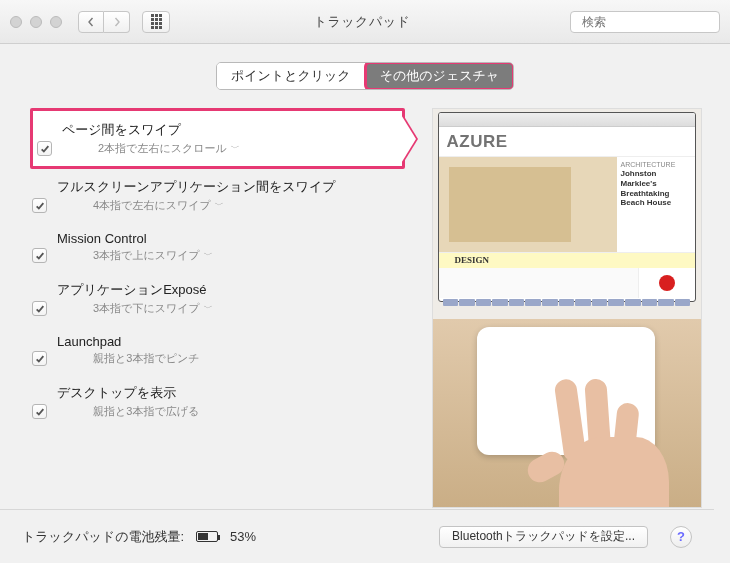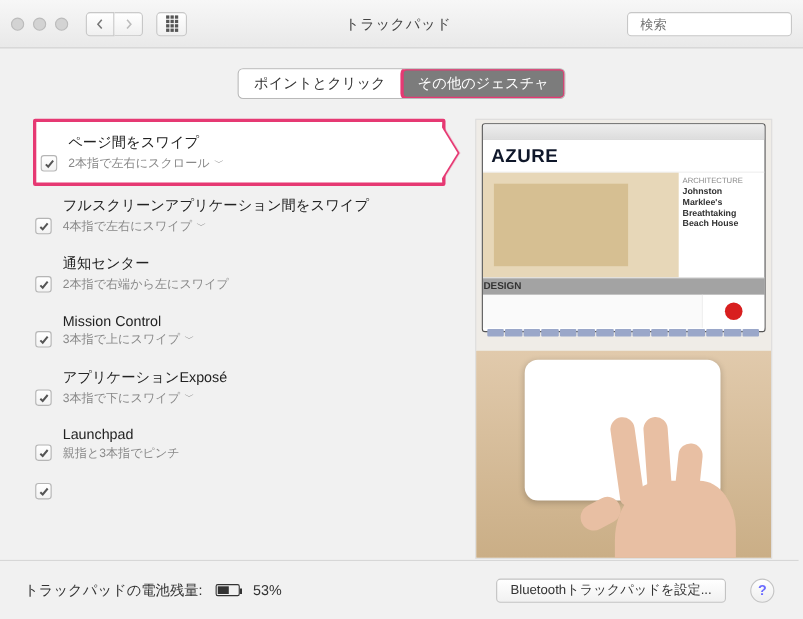--- a/index.html
+++ b/index.html
@@ -76,21 +76,21 @@
   .chk {
     width:15px; height:15px; border:1px solid #b5b5b5; border-radius:3px;
     background:linear-gradient(#fff,#f3f3f3);
     display:flex; align-items:center; justify-content:center;
     margin-top:2px;
     flex-shrink:0;
   }
   .chk svg { width:10px; height:10px; stroke:#555; stroke-width:2.2; fill:none; }
   .opt .texts { flex:1; }
   .opt .ttl { font-size:13px; color:#222; }
-  .opt .sub { font-size:11px; color:#888; margin-top:2px; display:flex; align-items:center; gap:4px; }
+  .opt .sub { font-size:11px; color:#888; margin-top:2px; display:flex; align-items:center; gap:4px;margin-left:36px; }
   .opt .sub .chev { font-size:9px; color:#888; }
   .opt.sel {
     background:#fff;
     border:3px solid #e63973;
     border-radius:2px;
     padding:10px 10px 10px 4px;
   }
   .opt.sel::after {
     content:"";
     position:absolute; right:-14px; top:50%; transform:translateY(-50%);
@@ -109,28 +109,28 @@
     position:relative;
     overflow:hidden;
   }
   .screen {
     position:absolute; top:3px; left:5px; right:5px; height:190px;
     background:#fff; border:1px solid #555; border-radius:3px;
     overflow:hidden;
   }
   .screen-top { height:14px; background:linear-gradient(#eee,#ddd); border-bottom:1px solid #ccc; }
   .az-hdr { height:30px; display:flex; align-items:center; padding:0 8px; border-bottom:1px solid #eee;}
-  .az-hdr .logo { font-weight:800; font-size:17px; letter-spacing:.5px; color:#0f172a; }
+  .az-hdr .logo { font-weight:800; font-size:17px; letter-spacing:.5px; color:#737373; }
   .az-body { display:flex; height:95px; }
   .az-left { flex:1.4; background:#e7d7b8; position:relative; }
   .az-left::after { content:""; position:absolute; inset:10px 46px 10px 10px; background:#d6bf92; }
   .az-right { width:78px; font-size:8px; padding:4px; color:#333; line-height:1.2; }
   .az-right .r1 { font-size:7px; color:#888; }
   .az-right .r2 { font-weight:700; font-size:8px; }
-  .az-strip { height:16px; background:#a3a3a3; font-size:9px; font-weight:700; padding:2px 1px; color:#333; border-top:1px solid #eee;}
+  .az-strip { height:16px; background:#fef9c3; font-size:9px; font-weight:700; padding:2px 16px; color:#333; border-top:1px solid #eee;font-family:Liberation Serif, serif;}
   .az-lower { display:flex; height:30px; }
   .az-lower .p { flex:1; background:#fafafa; border-right:1px solid #eee; }
   .az-lower .badge { width:56px; background:#fff; display:flex; align-items:center; justify-content:center; }
   .az-lower .badge .c { width:16px; height:16px; border-radius:50%; background:#d81f1f;}
   .dock { position:absolute; left:6px; right:6px; top:190px; height:8px; display:flex; gap:1px; padding:0 4px;}
   .dock span { flex:1; height:7px; border-radius:1px; background:#9aa7c9; }
   .pad {
     position:absolute; left:44px; top:218px; width:178px; height:128px;
     background:#fff; border-radius:12px;
     box-shadow:0 2px 6px rgba(0,0,0,.2);
@@ -148,21 +148,21 @@
   }
   .hand .f1 { left:30px; top:-18px; transform:rotate(-8deg);}
   .hand .f2 { left:58px; top:-18px; transform:rotate(-4deg);}
   .hand .f3 { position:absolute; left:86px; top:6px; width:22px; height:56px; background:#e8bfa3; border-radius:11px; transform:rotate(6deg);}
   .hand .thumb { position:absolute; left:-2px; top:58px; width:38px; height:24px; background:#e8bfa3; border-radius:14px; transform:rotate(-28deg);}
   .desk { position:absolute; left:0; right:0; top:210px; bottom:0; background:#d9c1a0; }
   .desk::before { content:""; position:absolute; inset:0; background:linear-gradient(#e1caac,#caae86); }
 
   
   .footer {
-    position:absolute; bottom:0; left:0; right:4px;
+    position:absolute; bottom:0; left:0; right:16px;
     height:54px; border-top:1px solid #d7d7d7;
     background:#f1f1f1;
     display:flex; align-items:center; padding:0 22px; gap:12px;
   }
   .batt-label { font-size:13px; color:#333; }
   .batt-icon { width:22px; height:11px; border:1px solid #333; border-radius:2px; position:relative; }
   .batt-icon::after { content:""; position:absolute; right:-3px; top:3px; width:2px; height:5px; background:#333; }
   .batt-fill { position:absolute; left:1px; top:1px; bottom:1px; width:52%; background:#333; }
   .spacer { flex:1; }
   .bt-btn {
@@ -259,33 +259,20 @@
         </div>
       <div class="texts">
         <div class="ttl">フルスクリーンアプリケーション間をスワイプ</div>
         <div class="sub">
             <span>4本指で左右にスワイプ</span>
             <span class="chev">﹀</span>
           </div>
       </div>
     </div>
 
-    <div class="opt">
-      <div class="chk">
-          <svg viewBox="0 0 12 12">
-            <polyline points="2,6.5 4.6,9 10,2.5"></polyline>
-          </svg>
-        </div>
-      <div class="texts">
-        <div class="ttl">通知センター</div>
-        <div class="sub">
-            <span>2本指で右端から左にスワイプ</span>
-          </div>
-      </div>
-    </div>
 
     <div class="opt">
       <div class="chk">
           <svg viewBox="0 0 12 12">
             <polyline points="2,6.5 4.6,9 10,2.5"></polyline>
           </svg>
         </div>
       <div class="texts">
         <div class="ttl">Mission Control</div>
         <div class="sub">
@@ -323,20 +310,26 @@
           </div>
       </div>
     </div>
 
     <div class="opt">
       <div class="chk">
           <svg viewBox="0 0 12 12">
             <polyline points="2,6.5 4.6,9 10,2.5"></polyline>
           </svg>
         </div>
+      <div class="texts">
+        <div class="ttl">デスクトップを表示</div>
+        <div class="sub">
+            <span>親指と3本指で広げる</span>
+          </div>
+      </div>
     </div>
 
   </div>
 
   <div class="right">
     <div class="preview">
       <div class="desk"></div>
       <div class="screen">
         <div class="screen-top"></div>
         <div class="az-hdr">

